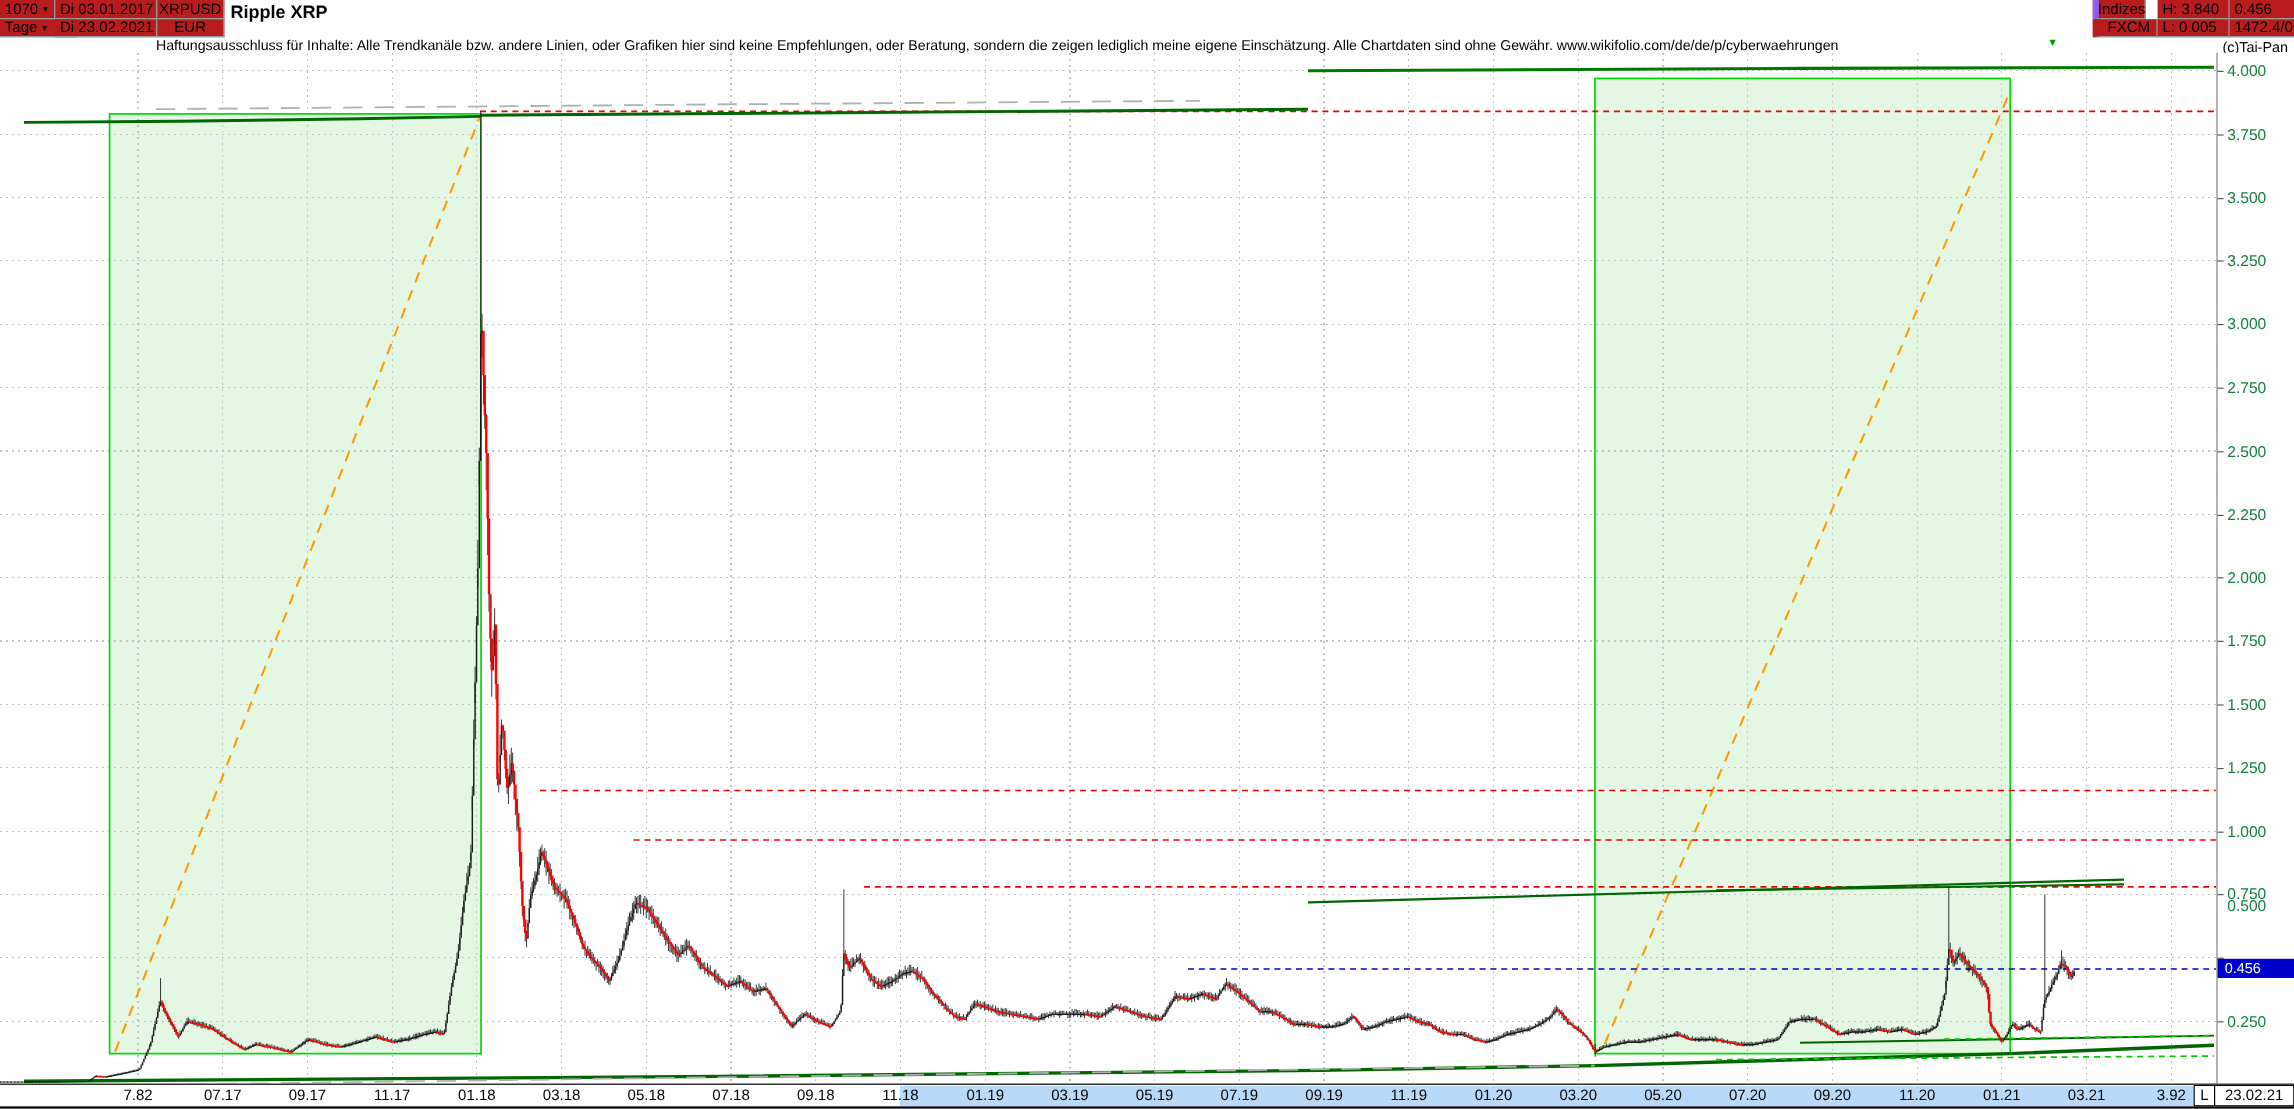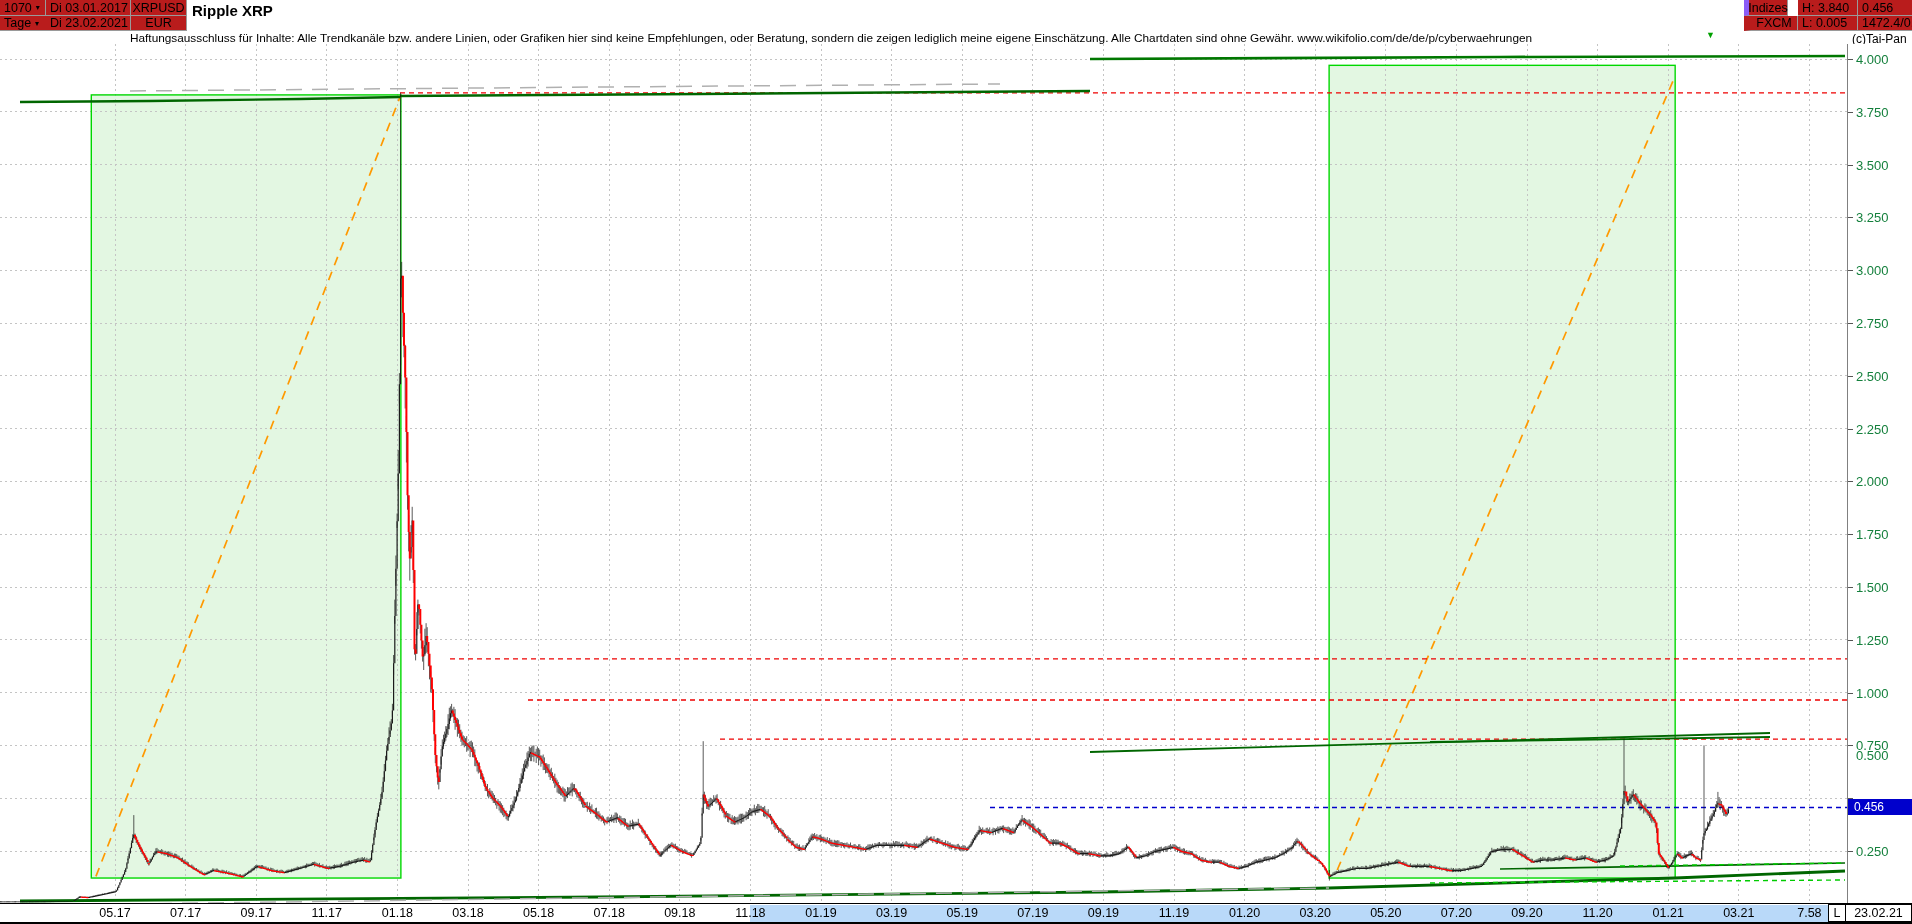--- a/index.html
+++ b/index.html
@@ -196,21 +196,21 @@
       <div class="ytick" style="top: 754.2px;"></div>
       <div class="ylab" style="top: 711px; text-align: center;">0.500</div>
       <div class="ytick" style="top: 807px;"></div>
       <div class="ylab" style="top: 807px;">0.250</div>
     </div>
   <div id="price-box" style="top: 799.493px;">0.456</div>
 
   <div id="xaxis">
     <div id="xaxis-band"></div>
     <div id="xlabels">
-        <div class="xlab" style="left: 115px;">05.17</div>
+        <div class="xlab" style="left: 115px;">7.82</div>
         <div class="xlab" style="left: 185.6px;">07.17</div>
         <div class="xlab" style="left: 256.2px;">09.17</div>
         <div class="xlab" style="left: 326.8px;">11.17</div>
         <div class="xlab" style="left: 397.4px;">01.18</div>
         <div class="xlab" style="left: 468px;">03.18</div>
         <div class="xlab" style="left: 538.6px;">05.18</div>
         <div class="xlab" style="left: 609.2px;">07.18</div>
         <div class="xlab" style="left: 679.8px;">09.18</div>
         <div class="xlab" style="left: 750.4px;">11.18</div>
         <div class="xlab" style="left: 821px;">01.19</div>
@@ -220,19 +220,19 @@
         <div class="xlab" style="left: 1103.4px;">09.19</div>
         <div class="xlab" style="left: 1174px;">11.19</div>
         <div class="xlab" style="left: 1244.6px;">01.20</div>
         <div class="xlab" style="left: 1315.2px;">03.20</div>
         <div class="xlab" style="left: 1385.8px;">05.20</div>
         <div class="xlab" style="left: 1456.4px;">07.20</div>
         <div class="xlab" style="left: 1527px;">09.20</div>
         <div class="xlab" style="left: 1597.6px;">11.20</div>
         <div class="xlab" style="left: 1668.2px;">01.21</div>
         <div class="xlab" style="left: 1738.8px;">03.21</div>
-        <div class="xlab" style="left: 1809.4px;">7.58</div>
+        <div class="xlab" style="left: 1809.4px;">3.92</div>
       </div>
     <div class="xbox" style="left:1828px;width:18px;">L</div>
     <div class="xbox" style="left:1845px;width:67px;">23.02.21</div>
   </div>
   <div id="bottom-edge"></div>
 </div>
 
 </body></html>

